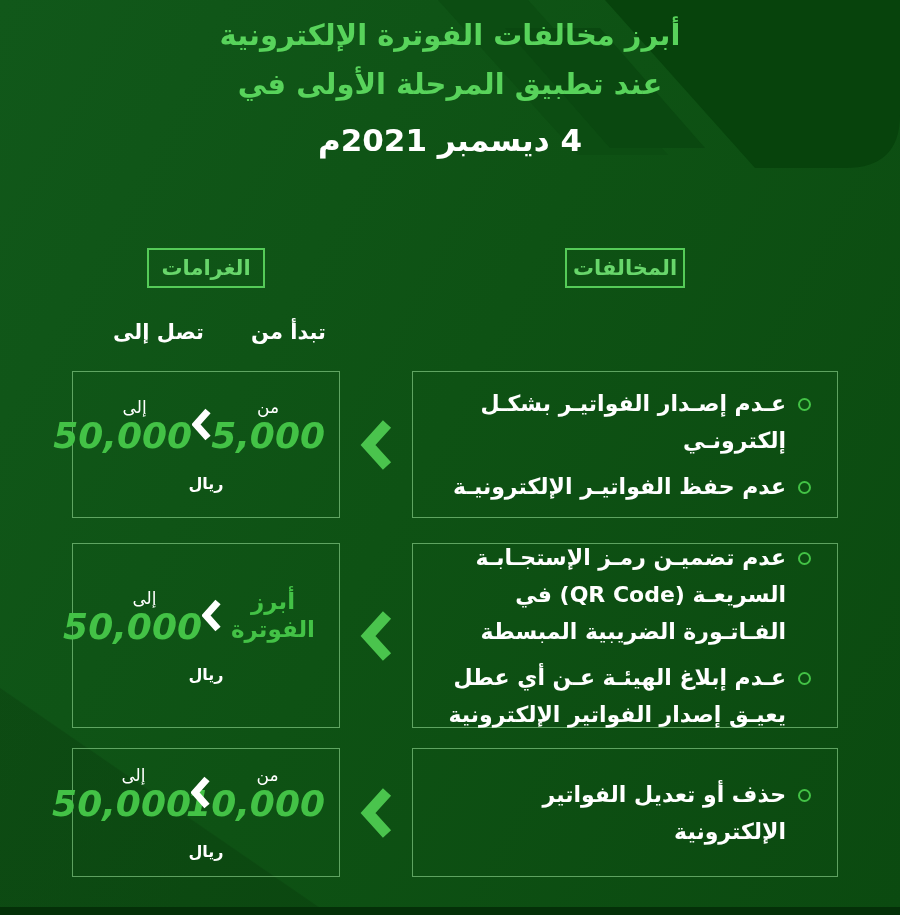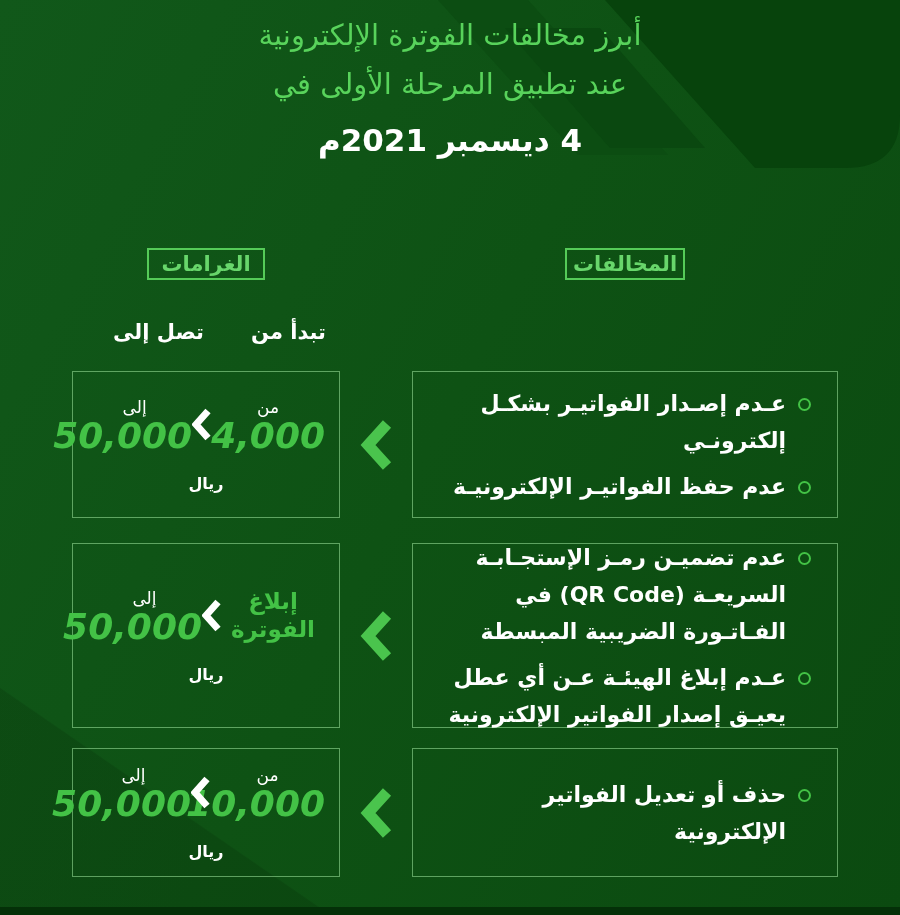--- a/index.html
+++ b/index.html
@@ -16,27 +16,27 @@
     background:linear-gradient(to right top, rgba(0,25,0,0.16) 49.6%, rgba(0,0,0,0) 50%);
   }
   .bottom-strip{
     position:absolute;left:0;bottom:0;width:900px;height:8px;z-index:2;
     background:#043008;
   }
   .content{position:absolute;inset:0;z-index:1;}
 
   
   .title-block{position:absolute;top:18px;left:0;width:100%;text-align:center;direction:rtl;}
-  .title-line{font-size:29px;font-weight:normal;color:#58d35b;line-height:34px;}
+  .title-line{font-size:29px;font-weight:bold;color:#58d35b;line-height:34px;}
   .title-line + .title-line{margin-top:15px;}
   .title-date{margin-top:22px;font-size:31px;font-weight:bold;color:#ffffff;line-height:34px;}
 
   
   .hdr-box{
-    position:absolute;top:248px;height:32px;box-sizing:border-box;
+    position:absolute;top:248px;height:40px;box-sizing:border-box;
     border:2px solid #55cb58;color:#68d66b;
     display:flex;align-items:center;justify-content:center;
     font-size:21px;font-weight:bold;direction:rtl;
   }
   .hdr-fines{left:147px;width:118px;}
   .hdr-violations{left:565px;width:120px;}
 
   
   .range-labels{
     position:absolute;top:320px;left:72px;width:268px;box-sizing:border-box;
@@ -111,21 +111,21 @@
     <div class="range-labels">
       <span>تبدأ من</span>
       <span>تصل إلى</span>
     </div>
 
     <div class="row row1">
       <div class="box fine-box">
         <div class="fine-cols">
           <div class="fine-col">
             <div class="fine-small">من</div>
-            <div class="fine-amount">4,000</div>
+            <div class="fine-amount">5,000</div>
           </div>
           <svg class="mini-chev" width="19" height="33" viewBox="0 0 19 33" aria-hidden="true">
             <polyline points="16,3 4,16.5 16,30" fill="none" stroke="#ffffff" stroke-width="7"></polyline>
           </svg>
           <div class="fine-col">
             <div class="fine-small">إلى</div>
             <div class="fine-amount">50,000</div>
           </div>
         </div>
         <div class="fine-currency">ريال</div>
@@ -144,21 +144,21 @@
           <span class="vio-bullet"></span>
           <span class="vio-text">عدم حفظ الفواتيـر الإلكترونيـة</span>
         </div>
       </div>
     </div>
 
     <div class="row row2">
       <div class="box fine-box">
         <div class="fine-cols">
           <div class="fine-col">
-            <div class="fine-warning">إبلاغ</div>
+            <div class="fine-warning">أبرز</div>
             <div class="fine-warning">الفوترة</div>
           </div>
           <svg class="mini-chev" width="19" height="33" viewBox="0 0 19 33" aria-hidden="true">
             <polyline points="16,3 4,16.5 16,30" fill="none" stroke="#ffffff" stroke-width="7"></polyline>
           </svg>
           <div class="fine-col">
             <div class="fine-small">إلى</div>
             <div class="fine-amount">50,000</div>
           </div>
         </div>

